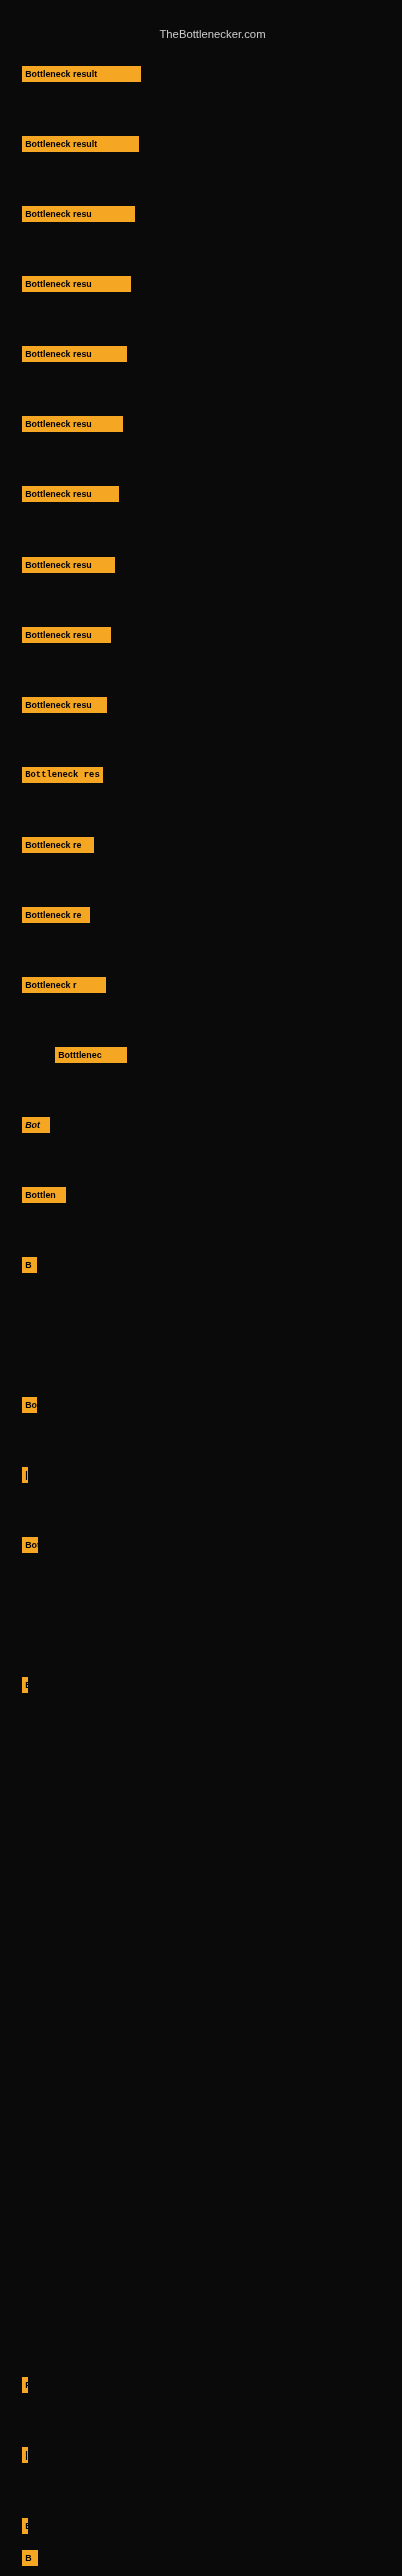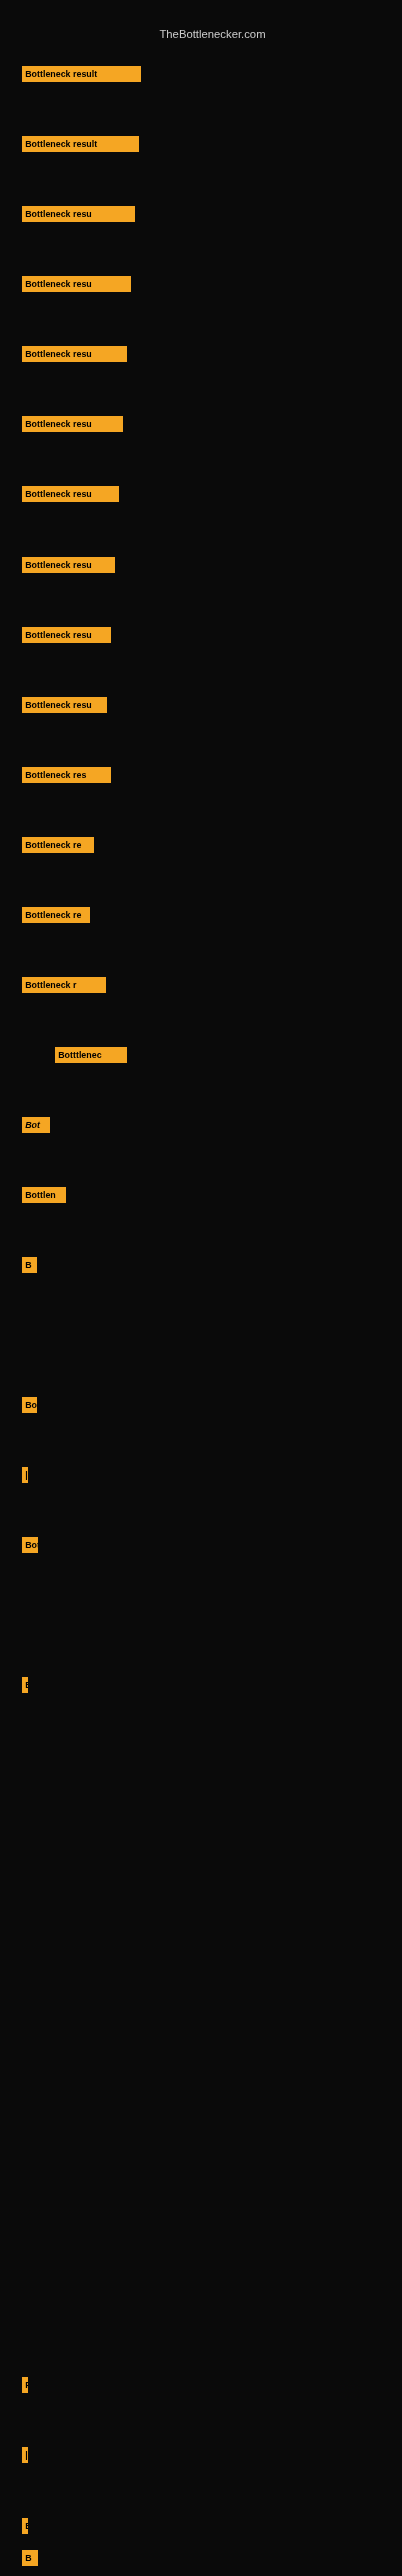--- a/index.html
+++ b/index.html
@@ -66,21 +66,21 @@
     <div class="bar-container" style="top: 535px; left: 0px;">
       <div class="bar-label" style="width: 93px;">Bottleneck resu</div>
     </div>
     <div class="bar-container" style="top: 605px; left: 0px;">
       <div class="bar-label" style="width: 89px;">Bottleneck resu</div>
     </div>
     <div class="bar-container" style="top: 675px; left: 0px;">
       <div class="bar-label" style="width: 85px;">Bottleneck resu</div>
     </div>
     <div class="bar-container" style="top: 745px; left: 0px;">
-      <div class="bar-label" style="width: 89px;">Bottleneck res</div>
+      <div class="bar-label" style="width: 81px; font-family: Liberation Mono, monospace;">Bottleneck res</div>
     </div>
     <div class="bar-container" style="top: 815px; left: 0px;">
       <div class="bar-label" style="width: 72px;">Bottleneck re</div>
     </div>
     <div class="bar-container" style="top: 885px; left: 0px;">
       <div class="bar-label" style="width: 68px;">Bottleneck re</div>
     </div>
     <div class="bar-container" style="top: 955px; left: 0px;">
       <div class="bar-label" style="width: 84px;">Bottleneck r</div>
     </div>

